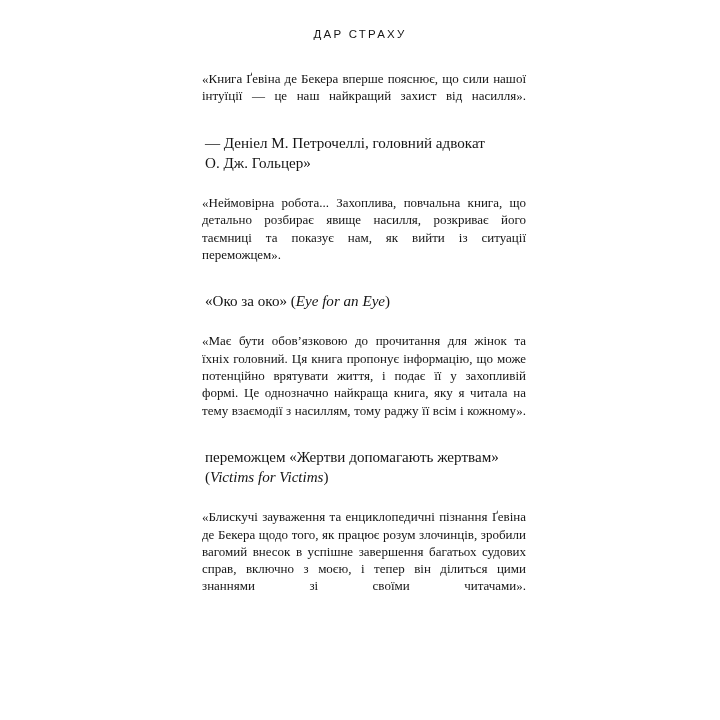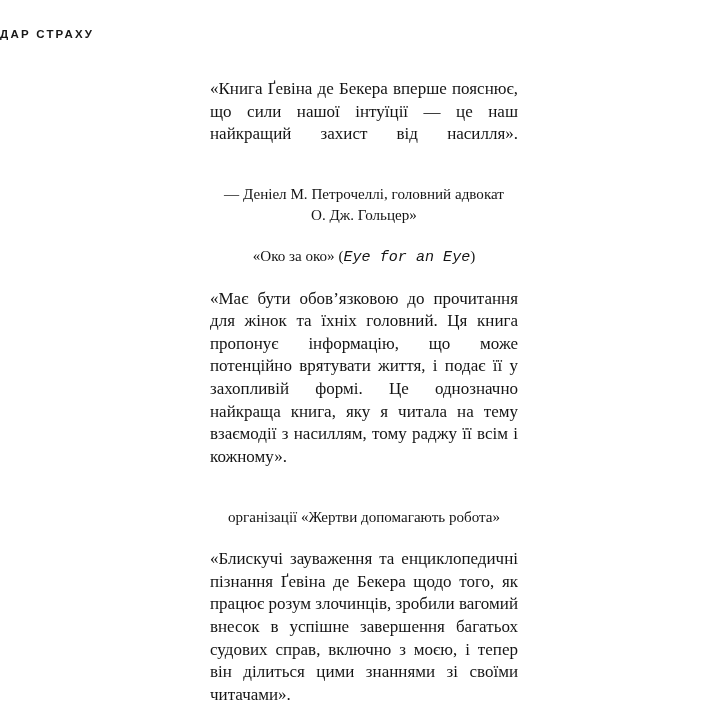--- a/index.html
+++ b/index.html
@@ -18,55 +18,55 @@
     position: relative;
     width: 720px;
     height: 720px;
     box-sizing: border-box;
   }
   .running-head {
     position: absolute;
     top: 28px;
     left: 0;
     right: 0;
+    text-align: center;
     font-family: "Liberation Sans", sans-serif;
     font-size: 11.5px;
     letter-spacing: 2.2px;
-    font-weight: 700;
+    font-weight: 400;
     color: #171717;
   }
   .content {
     position: absolute;
     top: 62px;
     left: 194px;
     width: 340px;
   }
   .quote-block {
     margin-bottom: 21px;
   }
   .quote-body {
-    font-size: 17px;
+    font-size: 13px;
     line-height: 1.33;
     text-align: justify;
     text-justify: inter-word;
     hyphens: manual;
-    margin: 16px;
+    margin: 8px;
   }
   .attrib {
     font-size: 15.1px;
     line-height: 1.33;
-    text-align: center;
+    text-align: left;
     margin: 11px;
   }
   .attrib-line {
     display: block;
   }
   .ital {
     font-style: italic;
-    font-family: Liberation Mono, monospace;
   }
   .quote-body::after {
     content: "";
     display: inline-block;
     width: 100%;
   }
 </style>
 </head>
 <body>
 
@@ -78,31 +78,35 @@
 
     <div class="quote-block">
       <p class="quote-body">«Книга Ґевіна де Бекера вперше пояснює, що сили на­шої інтуїції — це наш найкращий захист від насилля».</p>
       <p class="attrib">
         <span class="attrib-line">— Деніел М. Петрочеллі, головний адвокат</span>
         <span class="attrib-line">О. Дж. Гольцер»</span>
       </p>
     </div>
 
     <div class="quote-block">
+      <p class="quote-body">«Неймовірна робота... Захоплива, повчальна книга, що детально розбирає явище насилля, розкриває його таємниці та показує нам, як вийти із ситуації переможцем».</p>
       <p class="attrib">
         <span class="attrib-line">
           <span>«Око за око» (</span><span class="ital">Eye for an Eye</span><span>)</span>
         </span>
       </p>
     </div>
 
     <div class="quote-block">
       <p class="quote-body">«Має бути обов’язковою до прочитання для жінок та їхніх головний. Ця книга пропонує інформацію, що може потенційно врятувати життя, і подає її у захоп­ливій формі. Це однозначно найкраща книга, яку я читала на тему взаємодії з насиллям, тому раджу її всім і кожному».</p>
       <p class="attrib">
-        <span class="attrib-line">організації «Жертви допомагають робота»</span>
+        <span class="attrib-line">переможцем «Жертви допомагають жертвам»</span>
+        <span class="attrib-line">
+          <span>(</span><span class="ital">Victims for Victims</span><span>)</span>
+        </span>
       </p>
     </div>
 
     <div class="quote-block">
       <p class="quote-body">«Блискучі зауваження та енциклопедичні пізнання Ґевіна де Бекера щодо того, як працює розум злочин­ців, зробили вагомий внесок в успішне завершення багатьох судових справ, включно з моєю, і тепер він ділиться цими знаннями зі своїми читачами».</p>
 
     </div>
 
   </div>
 </div>

